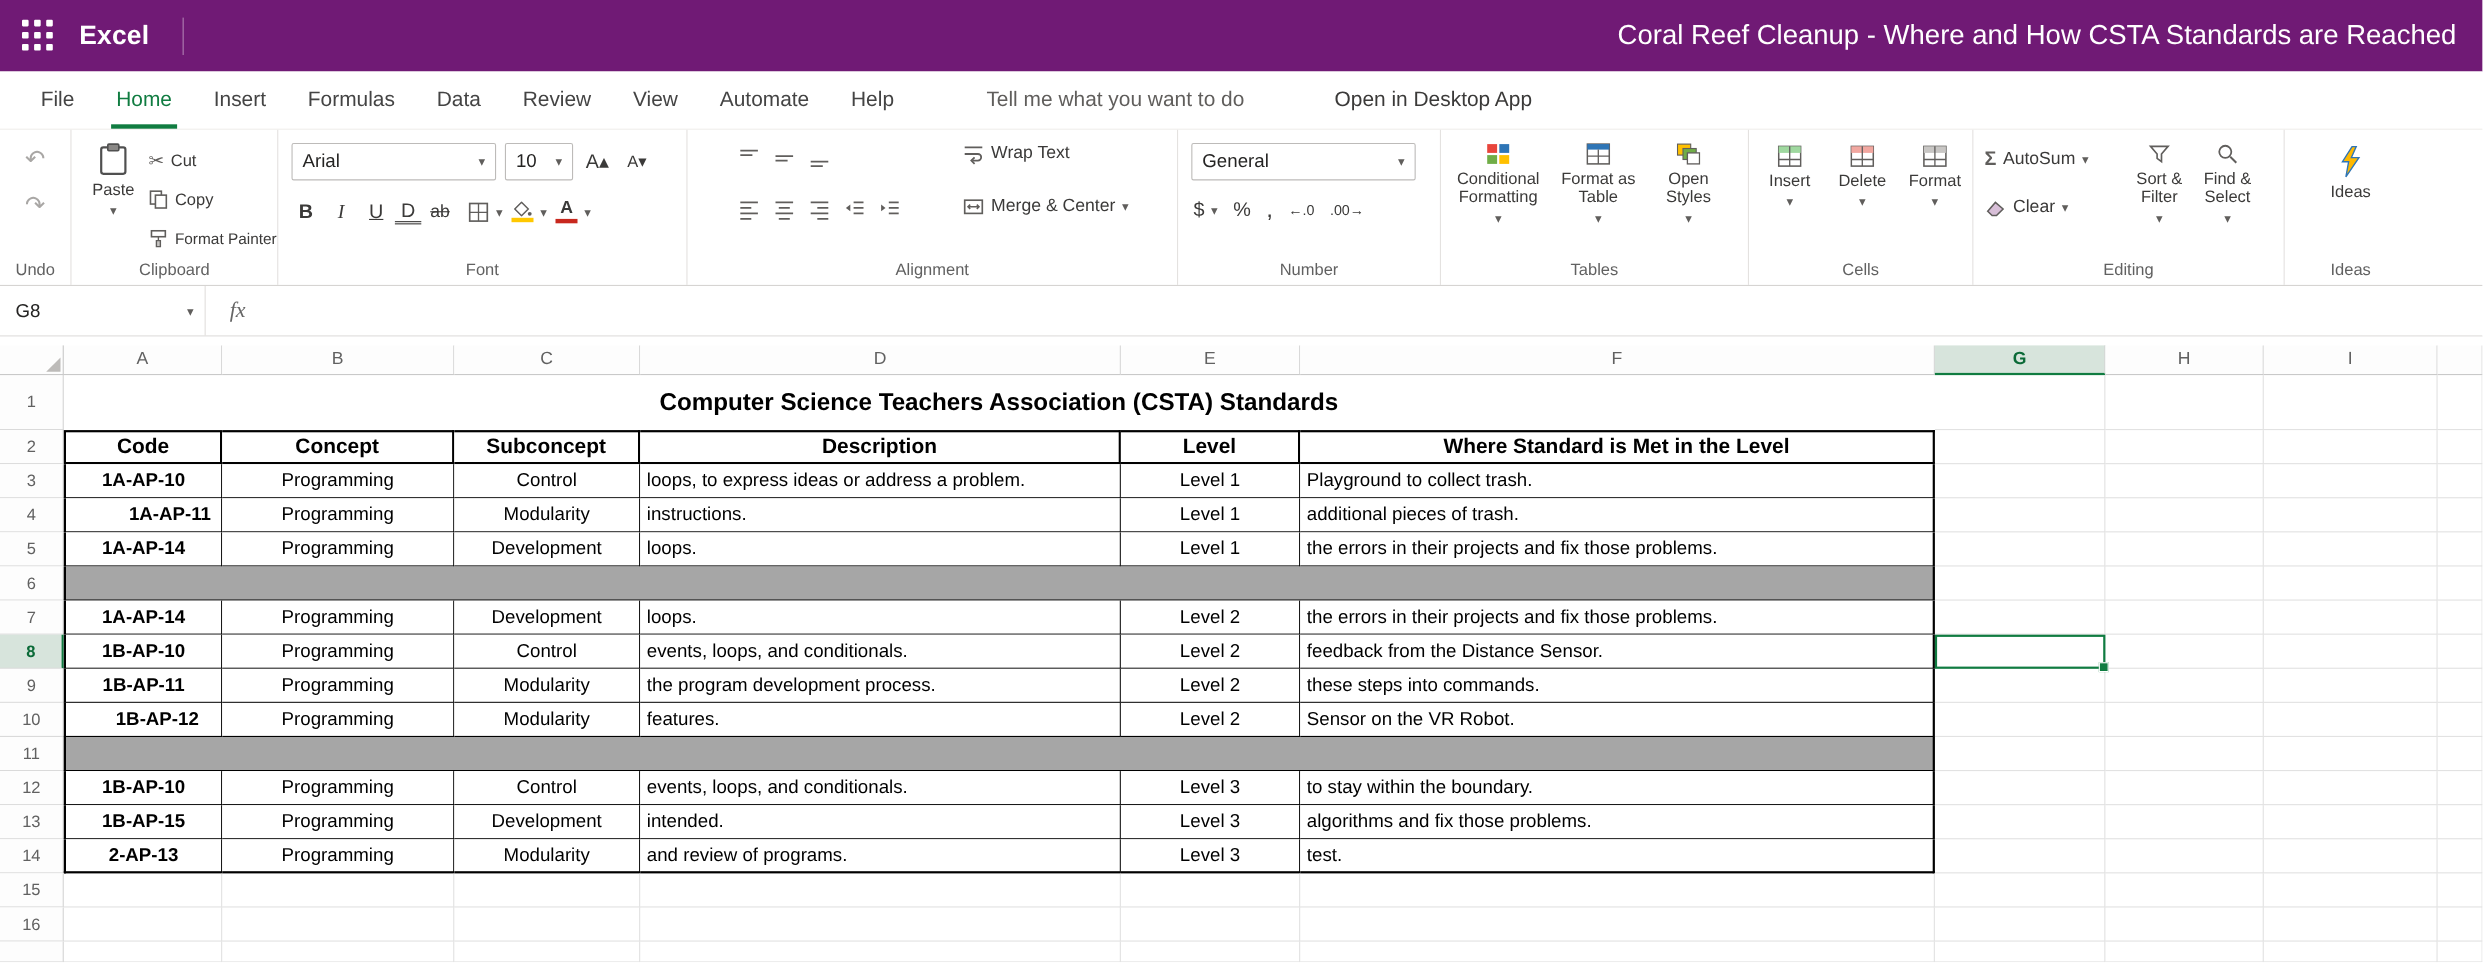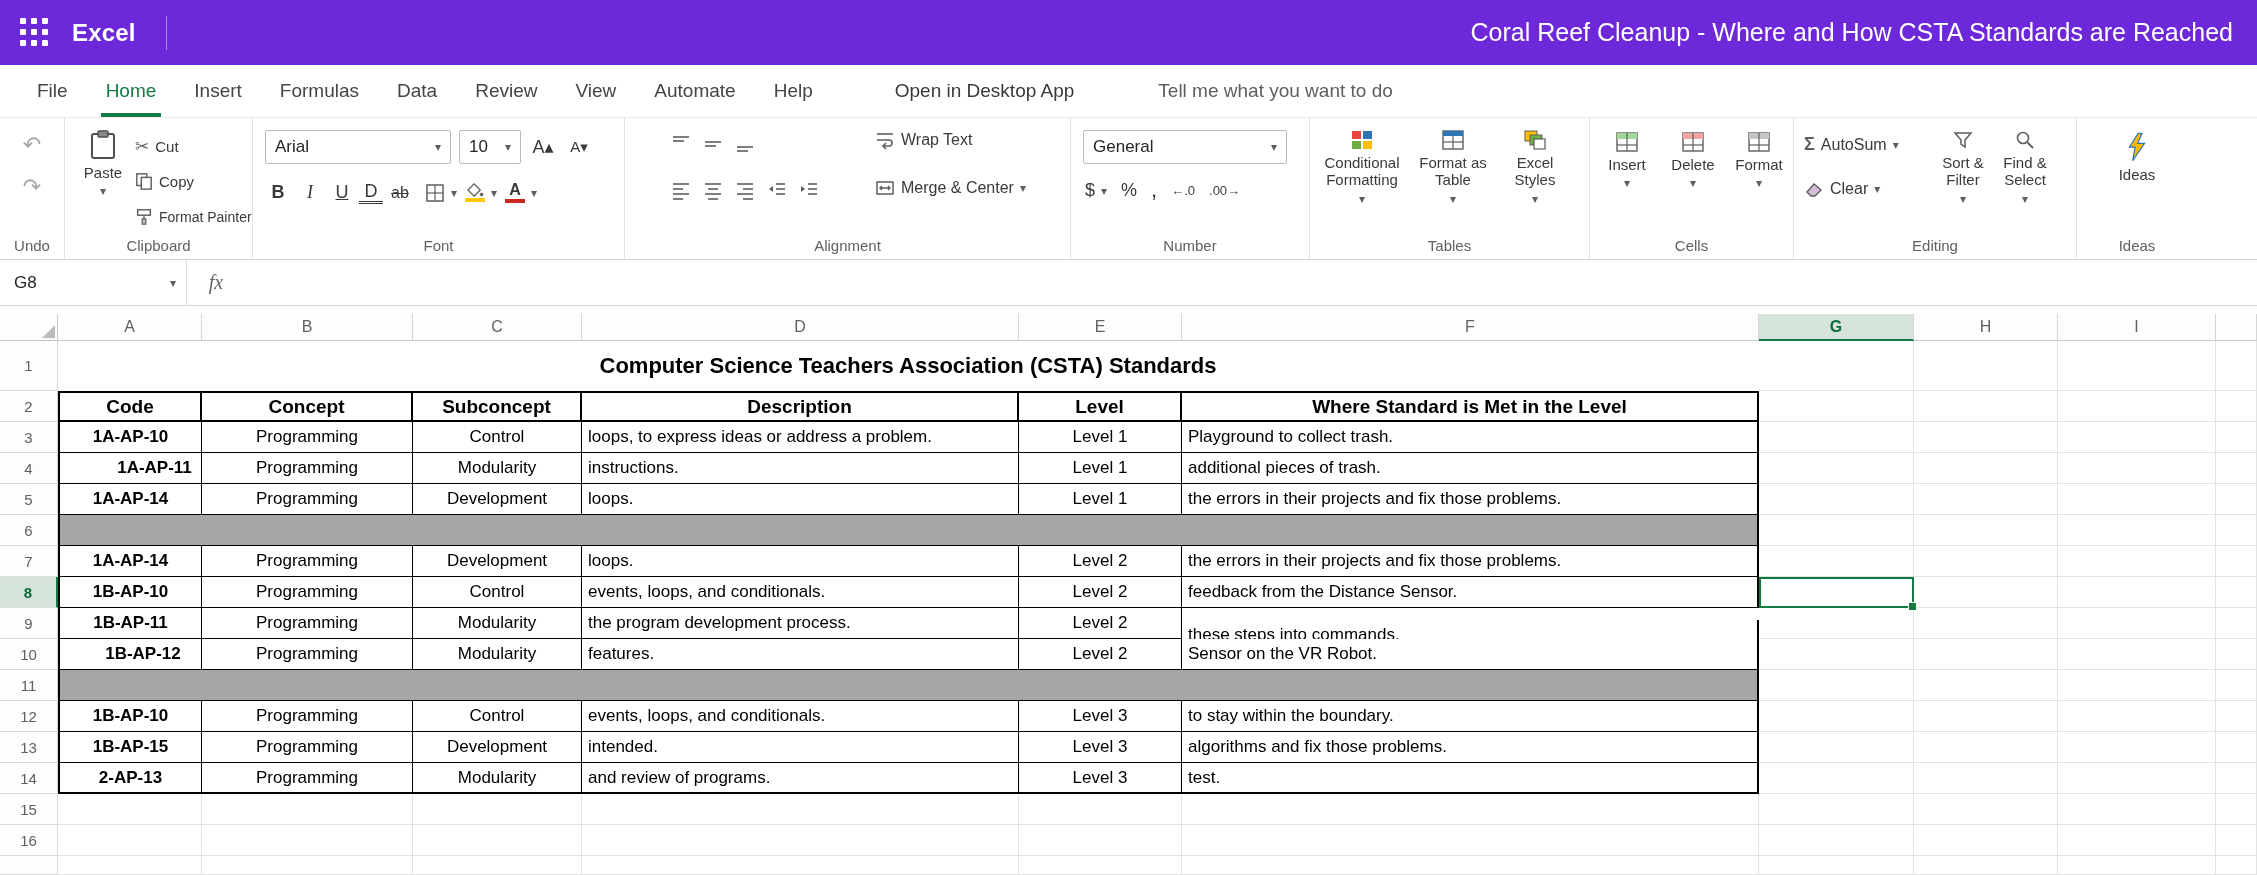--- a/index.html
+++ b/index.html
@@ -1,21 +1,21 @@
 <!DOCTYPE html>
 <html><head>
 <meta charset="utf-8">
 <style>
   *{margin:0;padding:0;box-sizing:border-box}
   html,body{background:#fff}
   body{font-family:"Liberation Sans", sans-serif;}
   #app{position:relative;width:2257px;height:875px;background:#fff;overflow:hidden}
 
   
-  .titlebar{position:absolute;top:0;left:0;right:0;height:65px;background:#6d28d9;display:flex;align-items:center;color:#fff}
+  .titlebar{position:absolute;top:0;left:0;right:0;height:65px;background:#701a75;display:flex;align-items:center;color:#fff}
   .waffle{width:30px;height:30px;margin:0 22px 0 20px;display:grid;grid-template-columns:repeat(3,6px);grid-template-rows:repeat(3,6px);gap:5px;cursor:pointer}
   .waffle span{background:#fff;border-radius:1px}
   .app-name{font-size:24px;font-weight:600;letter-spacing:.2px;cursor:pointer}
   .tb-sep{width:1px;height:34px;background:rgba(255,255,255,.45);margin-left:30px}
   .doc-title{margin-left:auto;margin-right:24px;font-size:25px;font-weight:400;white-space:nowrap}
 
   
   .menubar{position:absolute;top:65px;left:0;right:0;height:53px;background:#fff;border-bottom:1px solid #EDEBE9;display:flex;align-items:stretch;padding-left:18px}
   .mtab{font-size:19px;color:#444;padding:0 19px;display:flex;align-items:center;position:relative;cursor:pointer;white-space:nowrap}
   .mtab.active{color:#107C41}
@@ -98,22 +98,22 @@
   <div class="menubar">
     <div class="mtab">File</div>
     <div class="mtab active">Home</div>
     <div class="mtab">Insert</div>
     <div class="mtab">Formulas</div>
     <div class="mtab">Data</div>
     <div class="mtab">Review</div>
     <div class="mtab">View</div>
     <div class="mtab">Automate</div>
     <div class="mtab">Help</div>
+    <div class="mtab telme">Tell me what you want to do</div>
     <div class="mtab desktop">Open in Desktop App</div>
-    <div class="mtab telme">Tell me what you want to do</div>
   </div>
 
   <div class="ribbon">
 
     <div class="rgroup" id="g-undo" style="left:0;width:65px">
       <div class="srow" style="left:0;right:0;top:16px;flex-direction:column;gap:20px;align-items:center">
         <div class="undo-ic">↶</div>
         <div class="undo-ic">↷</div>
       </div>
       <div class="rlabel">Undo</div>
@@ -322,21 +322,21 @@
           </svg>
           <span>Format as Table</span>
           <span class="caret">▾</span>
         </div>
         <div class="bigbtn" style="width:70px">
           <svg class="ic" width="22" height="20" viewBox="0 0 22 20">
             <rect x="1" y="1" width="12" height="10" fill="#FFC000" stroke="#605E5C" stroke-width="1"></rect>
             <rect x="6" y="5" width="12" height="10" fill="#70AD47" stroke="#605E5C" stroke-width="1"></rect>
             <rect x="10" y="9" width="11" height="10" fill="#fff" stroke="#605E5C" stroke-width="1.2"></rect>
           </svg>
-          <span>Excel Styles</span>
+          <span>Open Styles</span>
           <span class="caret">▾</span>
         </div>
       </div>
       <div class="rlabel">Tables</div>
     </div>
 
     <div class="rgroup" id="g-cells" style="left:1590px;width:204px">
       <div class="srow" style="left:6px;top:14px;gap:4px;align-items:flex-start">
         <div class="bigbtn" style="width:62px">
           <svg class="ic" width="22" height="20" viewBox="0 0 22 20">
@@ -541,21 +541,21 @@
           <div class="c" style="width: 158px;"></div>
           <div class="c" style="width: 41px;"></div>
         </div>
         <div class="grow" style="height: 31px;">
           <div class="rowh">9</div>
           <div class="c td code center" style="width: 144px; border-right: 1px solid rgb(0, 0, 0); border-bottom: 1px solid rgb(0, 0, 0); border-left: 2px solid rgb(0, 0, 0);">1B-AP-11</div>
           <div class="c td center" style="width: 211px; border-right: 1px solid rgb(0, 0, 0); border-bottom: 1px solid rgb(0, 0, 0);">Programming</div>
           <div class="c td center" style="width: 169px; border-right: 1px solid rgb(0, 0, 0); border-bottom: 1px solid rgb(0, 0, 0);">Modularity</div>
           <div class="c td left" style="width: 437px; border-right: 1px solid rgb(0, 0, 0); border-bottom: 1px solid rgb(0, 0, 0);">the program development process.</div>
           <div class="c td center" style="width: 163px; border-right: 1px solid rgb(0, 0, 0); border-bottom: 1px solid rgb(0, 0, 0);">Level 2</div>
-          <div class="c td left" style="width: 577px; border-right: 2px solid rgb(0, 0, 0); border-bottom: 1px solid rgb(0, 0, 0); margin-top: 12px;">these steps into commands.</div>
+          <div class="c td left" style="width: 577px; border-right: 2px solid rgb(0, 0, 0); border-bottom: 1px solid rgb(0, 0, 0);">these steps into commands.</div>
           <div class="c" style="width: 155px;"></div>
           <div class="c" style="width: 144px;"></div>
           <div class="c" style="width: 158px;"></div>
           <div class="c" style="width: 41px;"></div>
         </div>
         <div class="grow" style="height: 31px;">
           <div class="rowh">10</div>
           <div class="c td code center" style="width: 144px; border-right: 1px solid rgb(0, 0, 0); border-bottom: 1px solid rgb(0, 0, 0); border-left: 2px solid rgb(0, 0, 0); padding-left: 25px;">1B-AP-12</div>
           <div class="c td center" style="width: 211px; border-right: 1px solid rgb(0, 0, 0); border-bottom: 1px solid rgb(0, 0, 0);">Programming</div>
           <div class="c td center" style="width: 169px; border-right: 1px solid rgb(0, 0, 0); border-bottom: 1px solid rgb(0, 0, 0);">Modularity</div>

